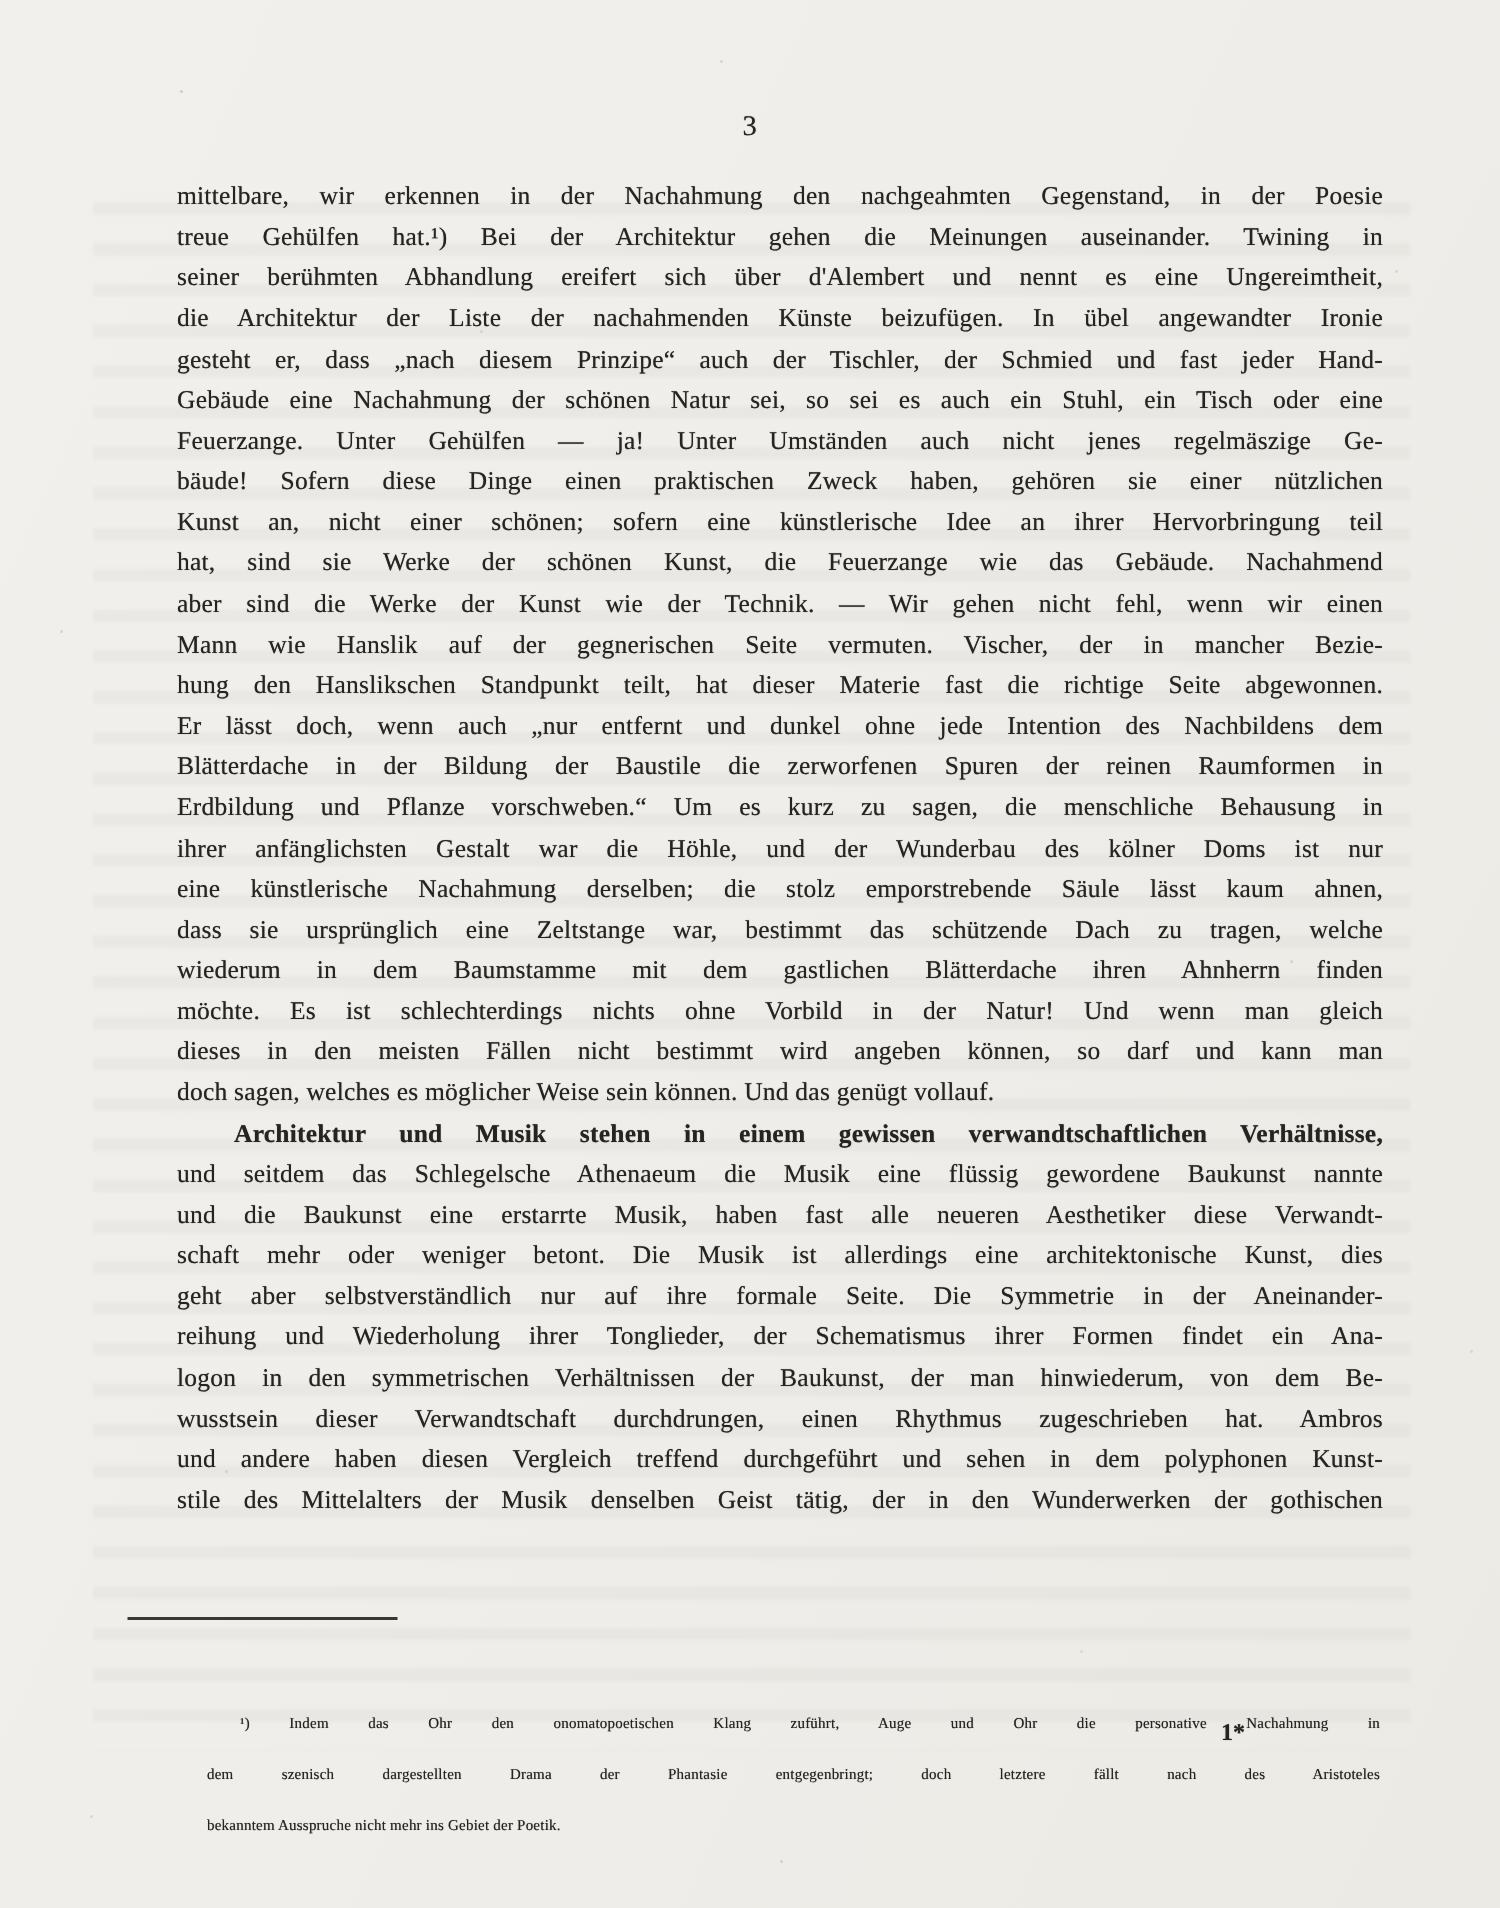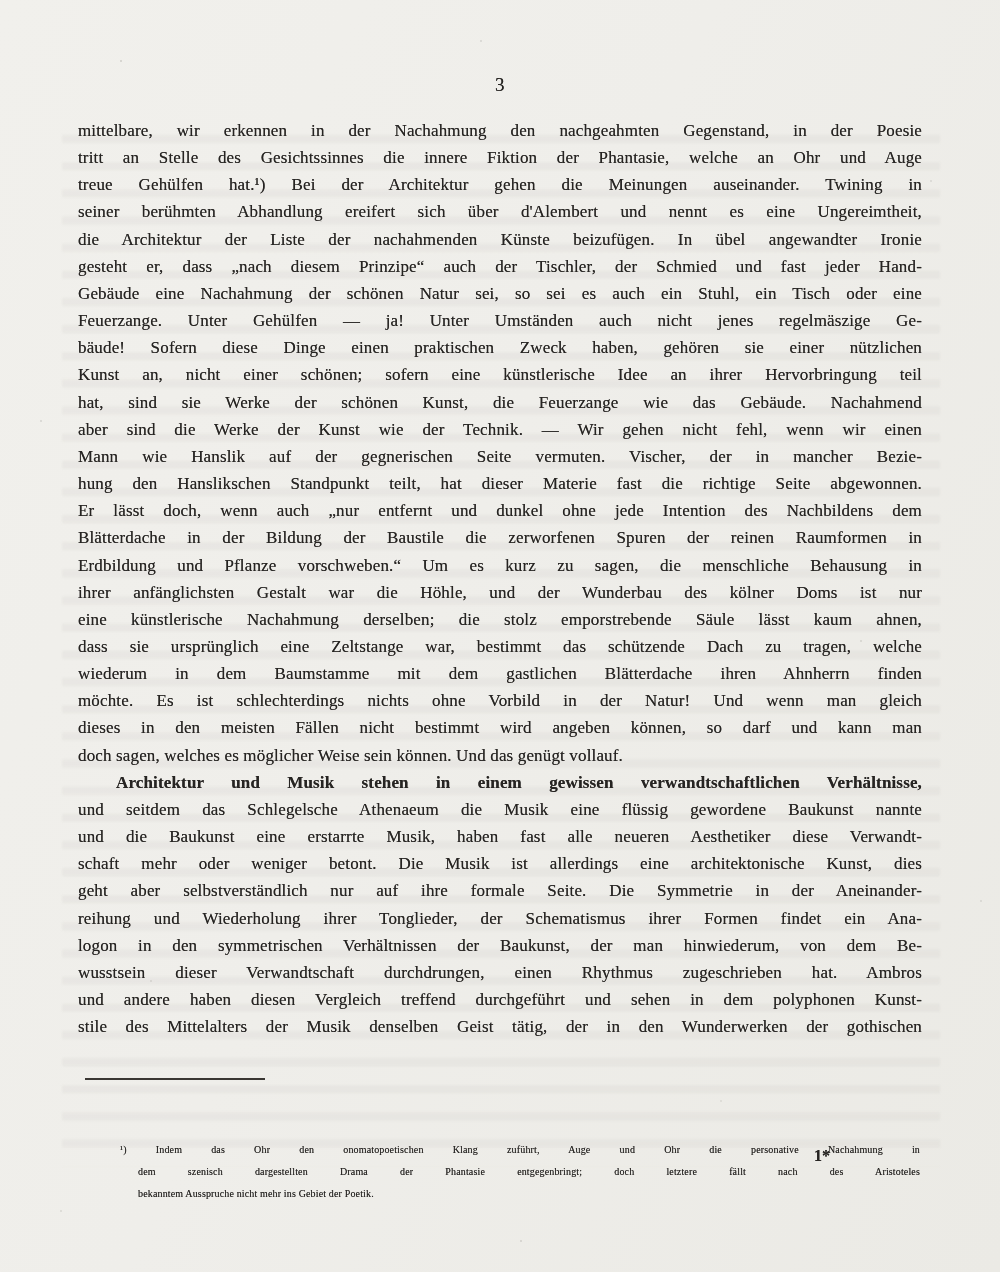--- a/index.html
+++ b/index.html
@@ -47,51 +47,50 @@
     text-align: center;
     font-size: 19px; letter-spacing: .5px;
     text-shadow: 0 0 .6px rgba(30,28,26,.7);
   }
   .body-text {
     position: absolute; left: 78px; top: 117px; width: 844px;
     font-size: 17px; line-height: 27.15px;
     letter-spacing: .15px;
     text-shadow: 0 0 .55px rgba(30,28,26,.65);
   }
-  .line { text-align: justify; text-align-last: justify; white-space: normal; }
+  .line { text-align: justify; text-align-last: justify; white-space: normal; margin-left: 40px; }
   .line.no-justify { text-align-last: left; }
   .line.indent { text-indent: 38px; font-weight: bold; }
   .footnote-rule {
     position: absolute; left: 85px; top: 1078px;
     width: 180px; height: 2px;
     background: #3a3733;
   }
   .footnote {
     position: absolute; left: 120px; top: 1139px; width: 800px;
     font-size: 10px; line-height: 22px;
     letter-spacing: .15px;
     text-shadow: 0 0 .5px rgba(30,28,26,.6);
   }
-  .footnote .line.cont { margin-left: 18px; width: 782px; }
+  .footnote .line.cont { margin-left: 18px; width: 782px; margin-top: 12px; }
   .signature {
     position: absolute; left: 814px; top: 1147px;
     font-size: 16px; font-weight: bold;
     text-shadow: 0 0 .6px rgba(30,28,26,.7);
   }
 </style>
 </head>
 <body>
 
 <div class="page">
   <div class="bleed-layer"></div>
   <div class="specks"></div>
   <div class="page-number">3</div>
   <div class="body-text" id="body-text">
       <div class="line">mittelbare, wir erkennen in der Nachahmung den nachgeahmten Gegenstand, in der Poesie</div>
-      <div class="line">tritt an Stelle des Gesichtssinnes die innere Fiktion der Phantasie, welche an Ohr und Auge</div>
       <div class="line">treue Gehülfen hat.¹)  Bei der Architektur gehen die Meinungen auseinander.  Twining in</div>
       <div class="line">seiner berühmten Abhandlung ereifert sich über d'Alembert und nennt es eine Ungereimtheit,</div>
       <div class="line">die Architektur der Liste der nachahmenden Künste beizufügen.  In übel angewandter Ironie</div>
       <div class="line">gesteht er, dass „nach diesem Prinzipe“ auch der Tischler, der Schmied und fast jeder Hand-</div>
       <div class="line">Gebäude eine Nachahmung der schönen Natur sei, so sei es auch ein Stuhl, ein Tisch oder eine</div>
       <div class="line">Feuerzange.  Unter Gehülfen — ja!  Unter Umständen auch nicht jenes regelmäszige Ge-</div>
       <div class="line">bäude!  Sofern diese Dinge einen praktischen Zweck haben, gehören sie einer nützlichen</div>
       <div class="line">Kunst an, nicht einer schönen; sofern eine künstlerische Idee an ihrer Hervorbringung teil</div>
       <div class="line">hat, sind sie Werke der schönen Kunst, die Feuerzange wie das Gebäude.  Nachahmend</div>
       <div class="line">aber sind die Werke der Kunst wie der Technik. — Wir gehen nicht fehl, wenn wir einen</div>

